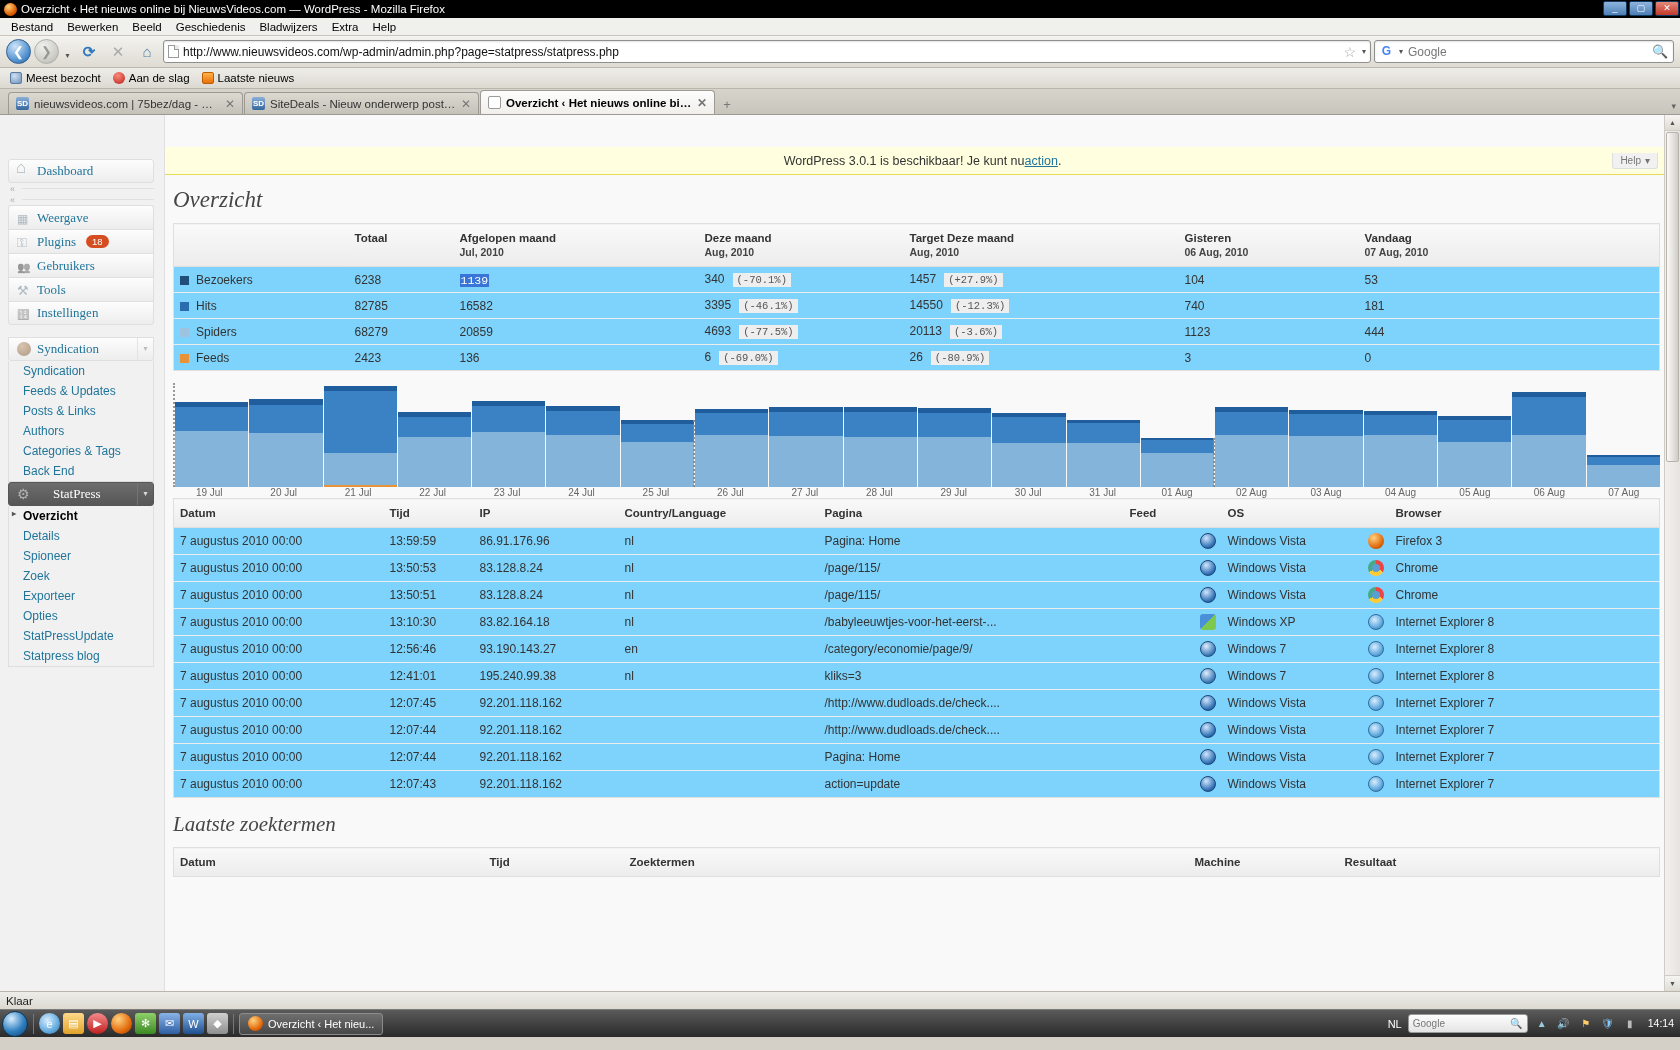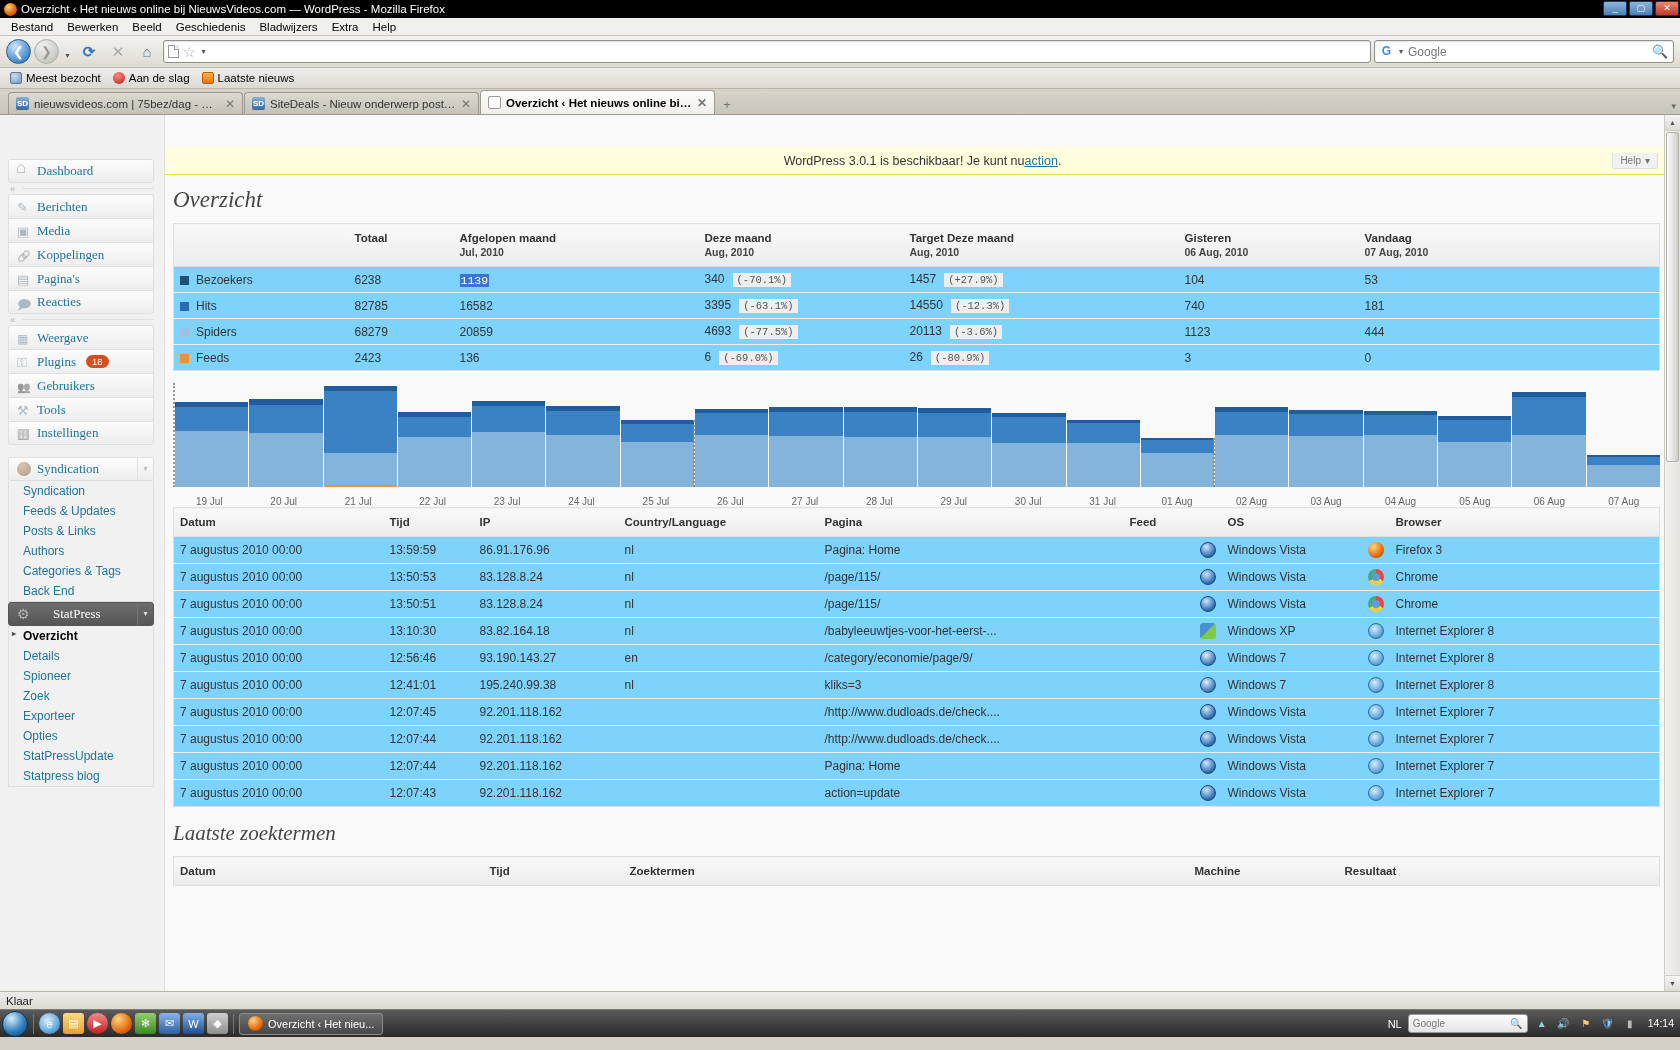--- a/index.html
+++ b/index.html
@@ -262,21 +262,21 @@
     border-left:2px dotted #999;
   }
   .bars{display:flex;height:104px;align-items:flex-end;gap:1px}
   .bcol{flex:1;display:flex;flex-direction:column;justify-content:flex-end;position:relative}
   .bcol .seg{width:100%}
   .bcol .dark{background:#1f5d9c}
   .bcol .med{background:#3b82c4}
   .bcol .light{background:#85b4da}
   .bcol .feed{background:#e8933a}
   .divdot{position:absolute;top:0;bottom:0;width:0;border-left:2px dotted #8a8a8a}
-  .xlabels{display:flex;gap:2px;padding-top:9px}
+  .xlabels{display:flex;gap:2px;}
   .xlabels div{flex:1;text-align:center;font-size:10px;color:#666}
 
   
   .vt td,.vt th{font-size:12px}
   .vt tbody td{padding:6px 6px}
   .ico16{width:16px;height:16px;display:inline-block;border-radius:50%;vertical-align:-3px}
   .ico16.vista{background:radial-gradient(circle at 38% 30%,#cfe6ff,#2b6cb0 70%,#1b4a7d);border:1px solid #1b4a7d}
   .ico16.xp{background:linear-gradient(135deg,#4a90d9 50%,#7ec850 50%);border-radius:3px}
   .ico16.w7{background:radial-gradient(circle at 38% 30%,#dfeeff,#3a78b5 70%,#20507e);border:1px solid #20507e}
   .ico16.ff{background:radial-gradient(circle at 35% 30%,#ffd27f,#e2690c 62%,#8f3b00)}
@@ -360,20 +360,21 @@
 
 <div class="navbar">
   <span class="circbtn">❮</span>
   <span class="circbtn dis">❯</span>
   <span class="caretbtn">▾</span>
   <span class="navbtn" style="color:#2f7ac0;font-weight:bold">⟳</span>
   <span class="navbtn" style="color:#a9a9a9">✕</span>
   <span class="navbtn" style="color:#4b7ea8">⌂</span>
   <span class="urlbox">
     <span class="pgico"></span>
+    <span class="urltext">http://www.nieuwsvideos.com/wp-admin/admin.php?page=statpress/statpress.php</span>
     <span class="star">☆</span>
     <span class="urlcaret">▾</span>
   </span>
   <span class="searchbox">
     <span class="gico">G</span>
     <span class="sct">▾</span>
     <span class="sph">Google</span>
     <span class="mag">🔍</span>
   </span>
 </div>
@@ -436,42 +437,20 @@
 
   <div class="sidebar">
     <div class="menugrp">
       <div class="mi only">
         <span class="mico home"></span>
         <span>Dashboard</span>
       </div>
     </div>
     <div class="collapse">«</div>
 
-    <div class="menugrp" style="margin-top:0">
-      <div class="mi">
-        <span class="mico pin"></span>
-        <span>Berichten</span>
-      </div>
-      <div class="mi">
-        <span class="mico med"></span>
-        <span>Media</span>
-      </div>
-      <div class="mi">
-        <span class="mico lnk"></span>
-        <span>Koppelingen</span>
-      </div>
-      <div class="mi">
-        <span class="mico pg"></span>
-        <span>Pagina's</span>
-      </div>
-      <div class="mi">
-        <span class="mico cm"></span>
-        <span>Reacties</span>
-      </div>
-    </div>
     <div class="collapse">«</div>
 
     <div class="menugrp" style="margin-top:0">
       <div class="mi">
         <span class="mico ap"></span>
         <span>Weergave</span>
       </div>
       <div class="mi">
         <span class="mico pl"></span>
         <span>Plugins</span>
@@ -584,21 +563,21 @@
             <td><span>1457</span><span class="pct">(+27.9%)</span></td>
             <td>104</td>
             <td>53</td>
           </tr>
           <tr>
             <td>
               <span class="sw" style="background:#2b6cb0"></span><span>Hits</span>
             </td>
             <td>82785</td>
             <td>16582</td>
-            <td><span>3395</span><span class="pct">(-63.1%)</span></td>
+            <td><span>3395</span><span class="pct">(-46.1%)</span></td>
             <td><span>14550</span><span class="pct">(-12.3%)</span></td>
             <td>740</td>
             <td>181</td>
           </tr>
           <tr>
             <td>
               <span class="sw" style="background:#9dc3e0"></span><span>Spiders</span>
             </td>
             <td>68279</td>
             <td>20859</td>

